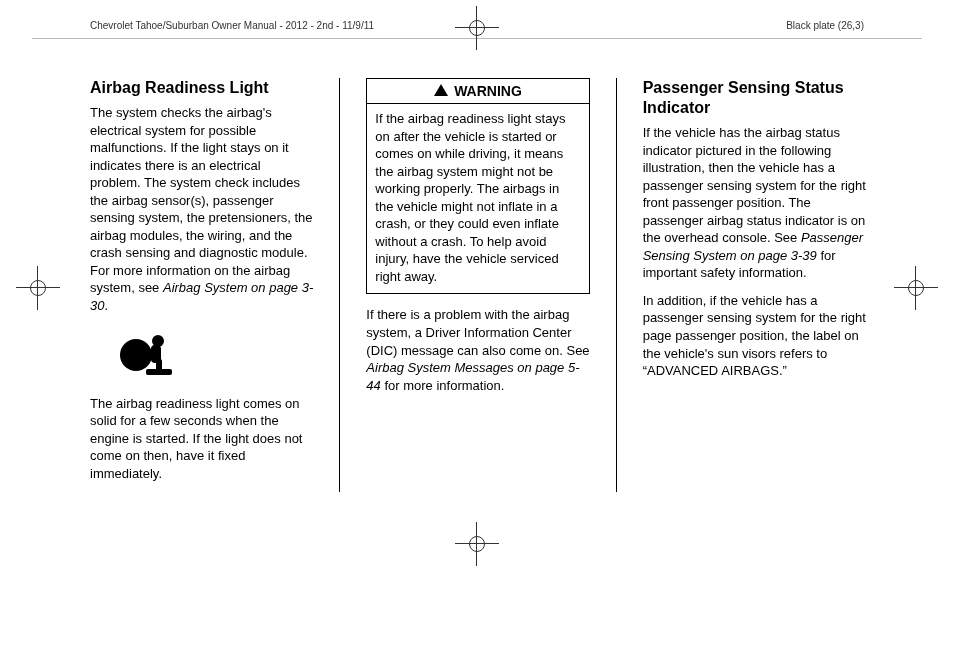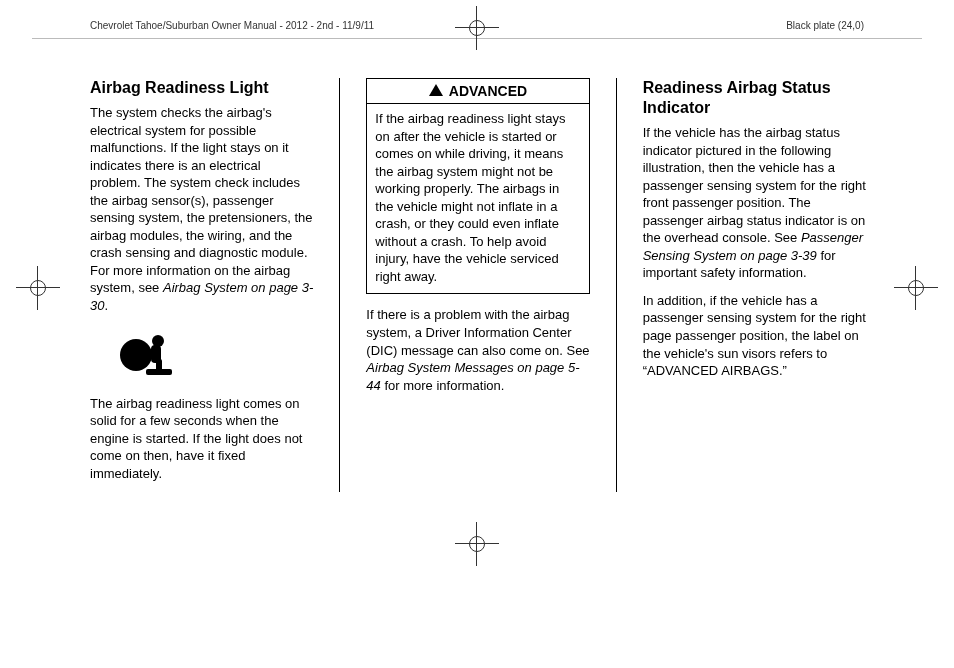--- a/index.html
+++ b/index.html
@@ -126,21 +126,21 @@
     margin: 12px 0 14px 26px;
   }
 </style>
 </head>
 <body>
 
 <div class="page">
 
   <div class="trim-top">
     <span class="trim-text">Chevrolet Tahoe/Suburban Owner Manual - 2012 - 2nd - 11/9/11</span>
-    <span class="trim-text">Black plate (24,0)</span>
+    <span class="trim-text">Black plate (26,3)</span>
   </div>
   <div class="trim-line"></div>
 
   <div class="reg-mark top">
       <div class="h"></div>
       <div class="v"></div>
       <div class="c"></div>
     </div>
   <div class="reg-mark left">
       <div class="h"></div>
@@ -181,33 +181,33 @@
         </div>
         <p>The airbag readiness light comes on solid for a few seconds when the engine is started. If the light does not come on then, have it fixed immediately.</p>
       </div>
 
       <div class="col-sep"></div>
 
       <div class="col">
         <div class="warning-box">
           <div class="warning-header">
             <span class="warn-icon"></span>
-            <span>ADVANCED</span>
+            <span>WARNING</span>
           </div>
           <div class="warning-body">If the airbag readiness light stays on after the vehicle is started or comes on while driving, it means the airbag system might not be working properly. The airbags in the vehicle might not inflate in a crash, or they could even inflate without a crash. To help avoid injury, have the vehicle serviced right away.</div>
         </div>
         <p>
           <span>If there is a problem with the airbag system, a Driver Information Center (DIC) message can also come on. See </span><span class="italic-ref">Airbag System Messages on page 5-44</span><span> for more information.</span>
         </p>
       </div>
 
       <div class="col-sep"></div>
 
       <div class="col">
-        <h2>Readiness Airbag Status Indicator</h2>
+        <h2>Passenger Sensing Status Indicator</h2>
         <p>
           <span>If the vehicle has the airbag status indicator pictured in the following illustration, then the vehicle has a passenger sensing system for the right front passenger position. The passenger airbag status indicator is on the overhead console. See </span><span class="italic-ref">Passenger Sensing System on page 3-39</span><span> for important safety information.</span>
         </p>
         <p>In addition, if the vehicle has a passenger sensing system for the right page passenger position, the label on the vehicle's sun visors refers to “ADVANCED AIRBAGS.”</p>
       </div>
 
     </div>
   </div>
 </div>
 

